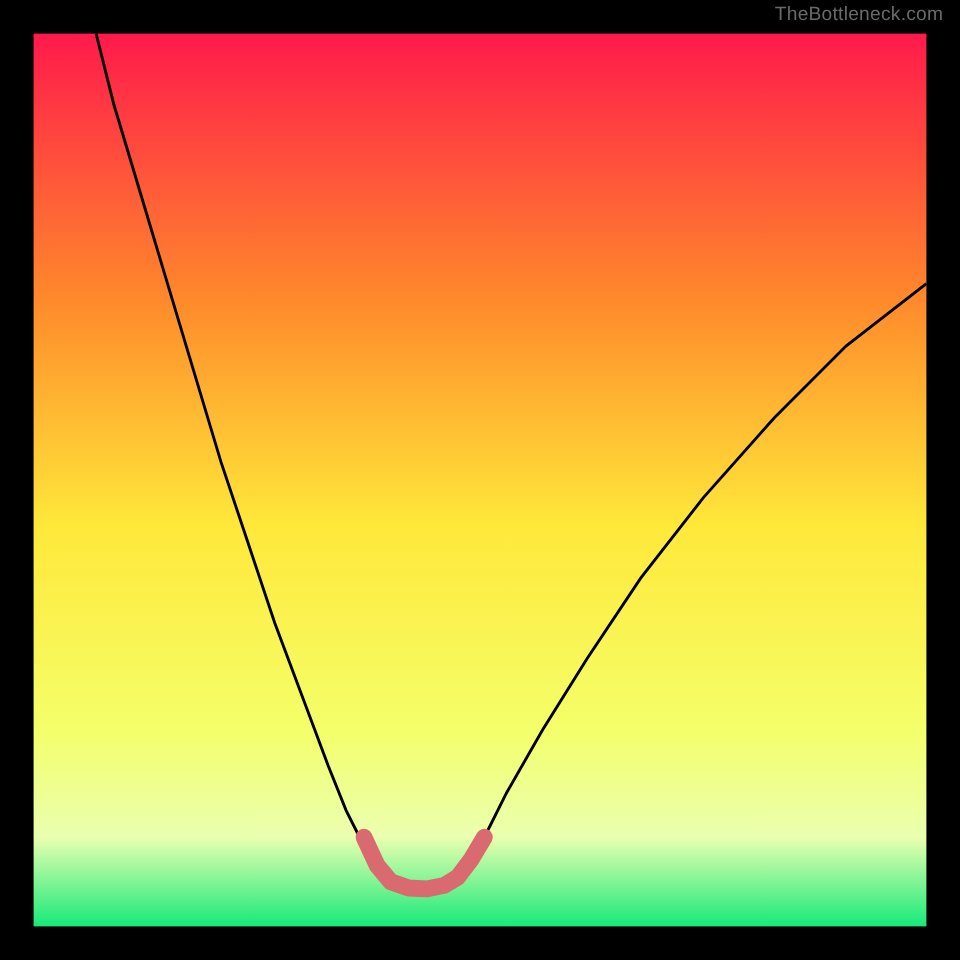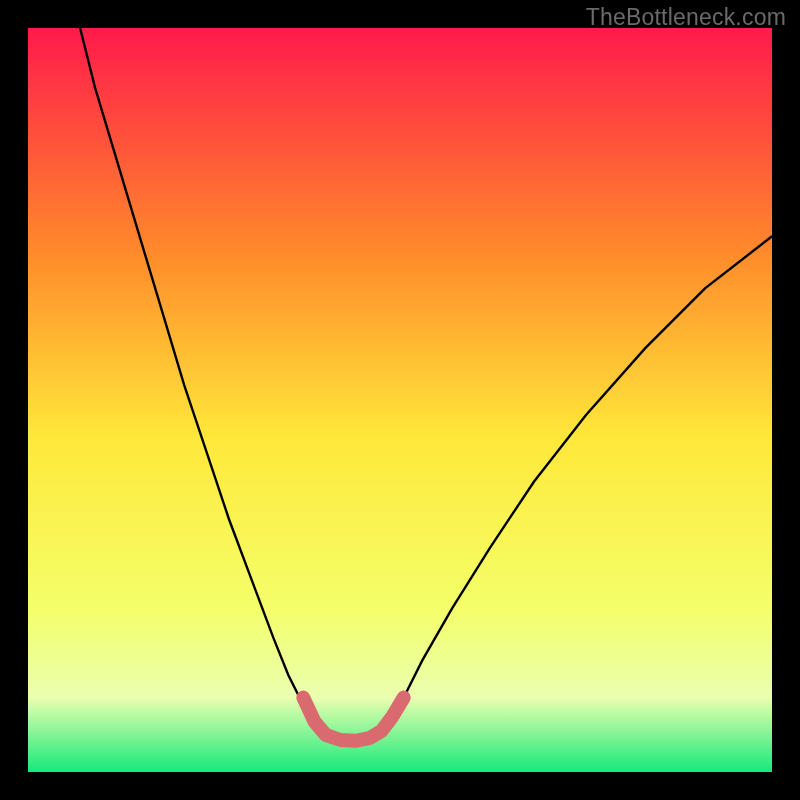--- a/index.html
+++ b/index.html
@@ -17,21 +17,21 @@
     height: 800px;
   }
   svg {
     display: block;
   }
   .attrib {
     position: absolute;
     top: 4px;
     right: 14px;
     color: #6a6a6a;
-    font-size: 23px;
+    font-size: 16px;
     font-weight: 400;
     letter-spacing: 0.2px;
   }
 </style>
 </head>
 <body>
 
 <div class="canvas-wrap">
 
   <svg id="chart-svg" width="800" height="800" viewBox="0 0 800 800">

